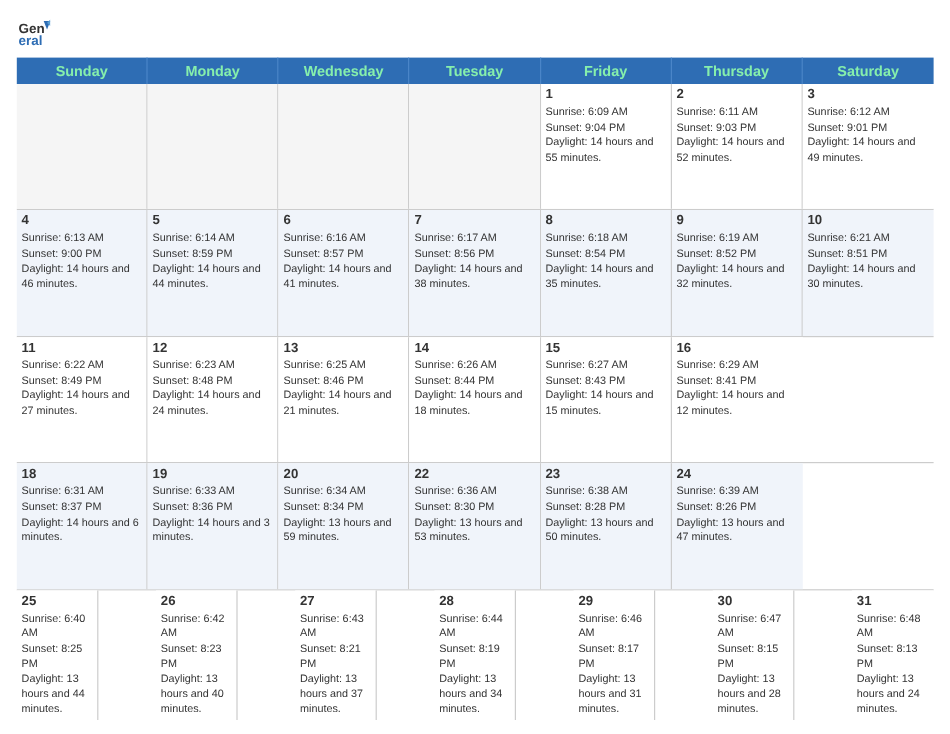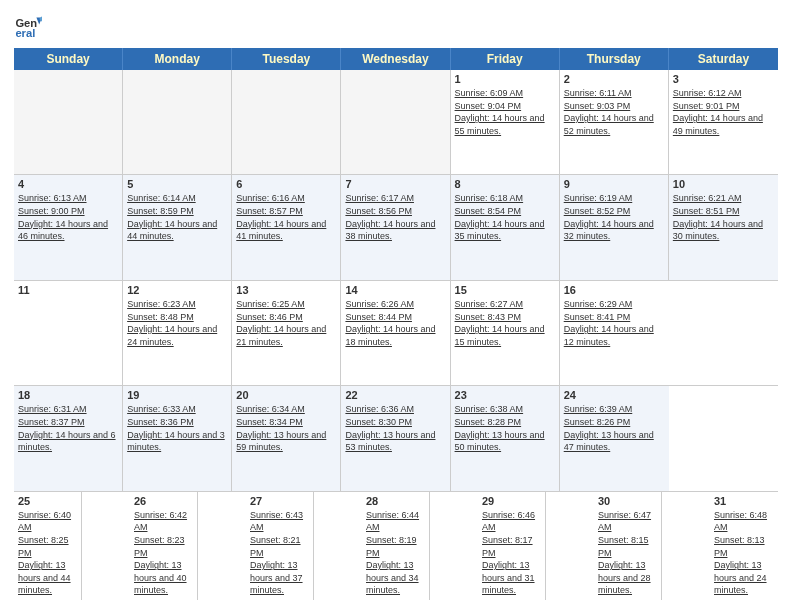--- a/index.html
+++ b/index.html
@@ -49,21 +49,21 @@
       flex: 1;
       display: flex;
       flex-direction: column;
     }
     .cal-header {
       display: grid;
       grid-template-columns: repeat(7, 1fr);
       background: #2e6db4;
     }
     .cal-header-cell {
-      color: #fef9c3;
+      color: #86efac;
       font-size: 12px;
       font-weight: bold;
       padding: 4px 4px;
       text-align: center;
       border-right: 1px solid #4a85c8;
     }
     .cal-header-cell:last-child { border-right: none; text-align: center; }
     .cal-body {
       display: flex;
       flex-direction: column;
@@ -91,21 +91,20 @@
     .day-num {
       font-size: 11px;
       font-weight: bold;
       display: block;
       margin-bottom: 2px;
     }
     .cell-info {
       font-size: 9px;
       line-height: 1.4;
       color: #333;
-      text-decoration: underline;
     }
   </style>
 </head>
 <body>
 
 <div class="page">
   <div class="top-section">
     <div class="logo">
       <svg class="logo-icon" viewBox="0 0 40 40">
         <text x="2" y="22" font-size="16" font-weight="bold" fill="#333">Gen</text>
@@ -120,22 +119,22 @@
     <div class="title-section">
       <div class="month-year"></div>
       <div class="location"></div>
     </div>
   </div>
 
   <div class="calendar">
     <div class="cal-header">
       <div class="cal-header-cell">Sunday</div>
       <div class="cal-header-cell">Monday</div>
+      <div class="cal-header-cell">Wednesday</div>
       <div class="cal-header-cell">Tuesday</div>
-      <div class="cal-header-cell">Wednesday</div>
       <div class="cal-header-cell">Friday</div>
       <div class="cal-header-cell">Thursday</div>
       <div class="cal-header-cell">Saturday</div>
     </div>
     <div class="cal-body" id="cal-body">
     <div class="cal-row">
           <div class="cal-cell empty"></div>
           <div class="cal-cell empty"></div>
           <div class="cal-cell empty"></div>
           <div class="cal-cell empty"></div>
@@ -178,20 +177,21 @@
             <div class="cell-info">Sunrise: 6:19 AM<br>Sunset: 8:52 PM<br>Daylight: 14 hours and 32 minutes.</div>
           </div>
           <div class="cal-cell alt">
             <span class="day-num">10</span>
             <div class="cell-info">Sunrise: 6:21 AM<br>Sunset: 8:51 PM<br>Daylight: 14 hours and 30 minutes.</div>
           </div>
         </div>
         <div class="cal-row">
           <div class="cal-cell">
             <span class="day-num">11</span>
+            <div class="cell-info">Sunrise: 6:22 AM<br>Sunset: 8:49 PM<br>Daylight: 14 hours and 27 minutes.</div>
           </div>
           <div class="cal-cell">
             <span class="day-num">12</span>
             <div class="cell-info">Sunrise: 6:23 AM<br>Sunset: 8:48 PM<br>Daylight: 14 hours and 24 minutes.</div>
           </div>
           <div class="cal-cell">
             <span class="day-num">13</span>
             <div class="cell-info">Sunrise: 6:25 AM<br>Sunset: 8:46 PM<br>Daylight: 14 hours and 21 minutes.</div>
           </div>
           <div class="cal-cell">

